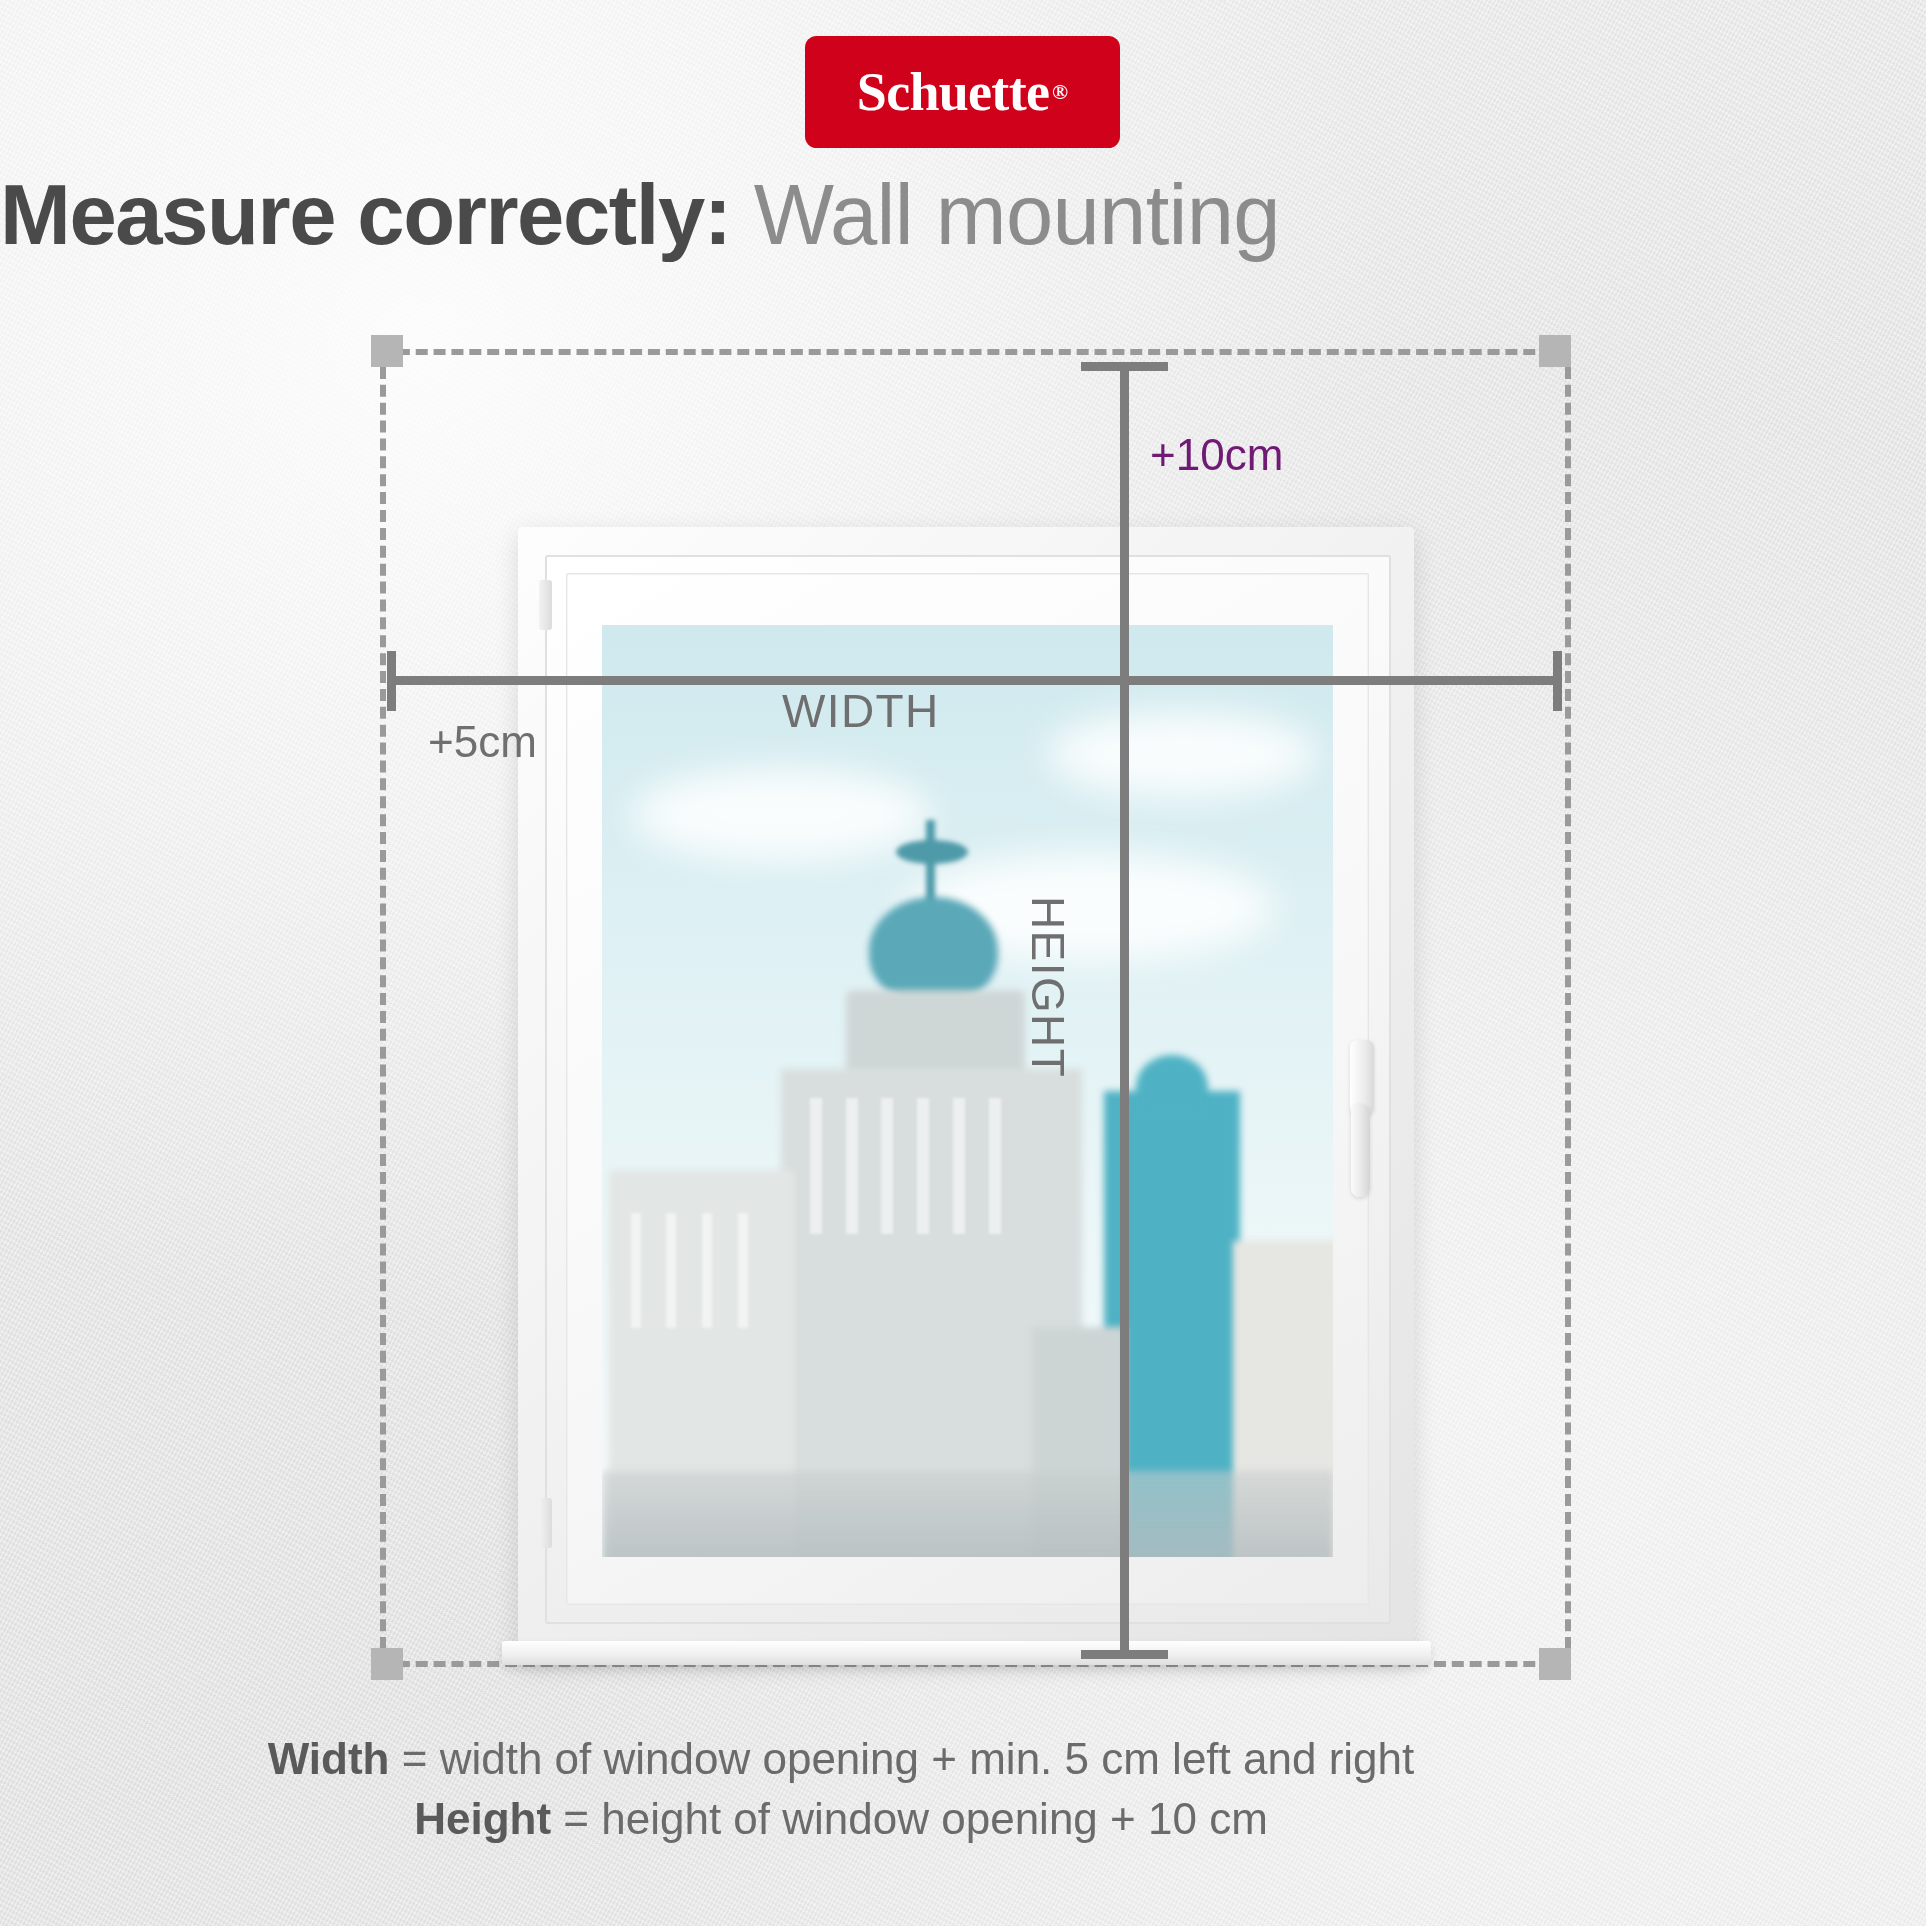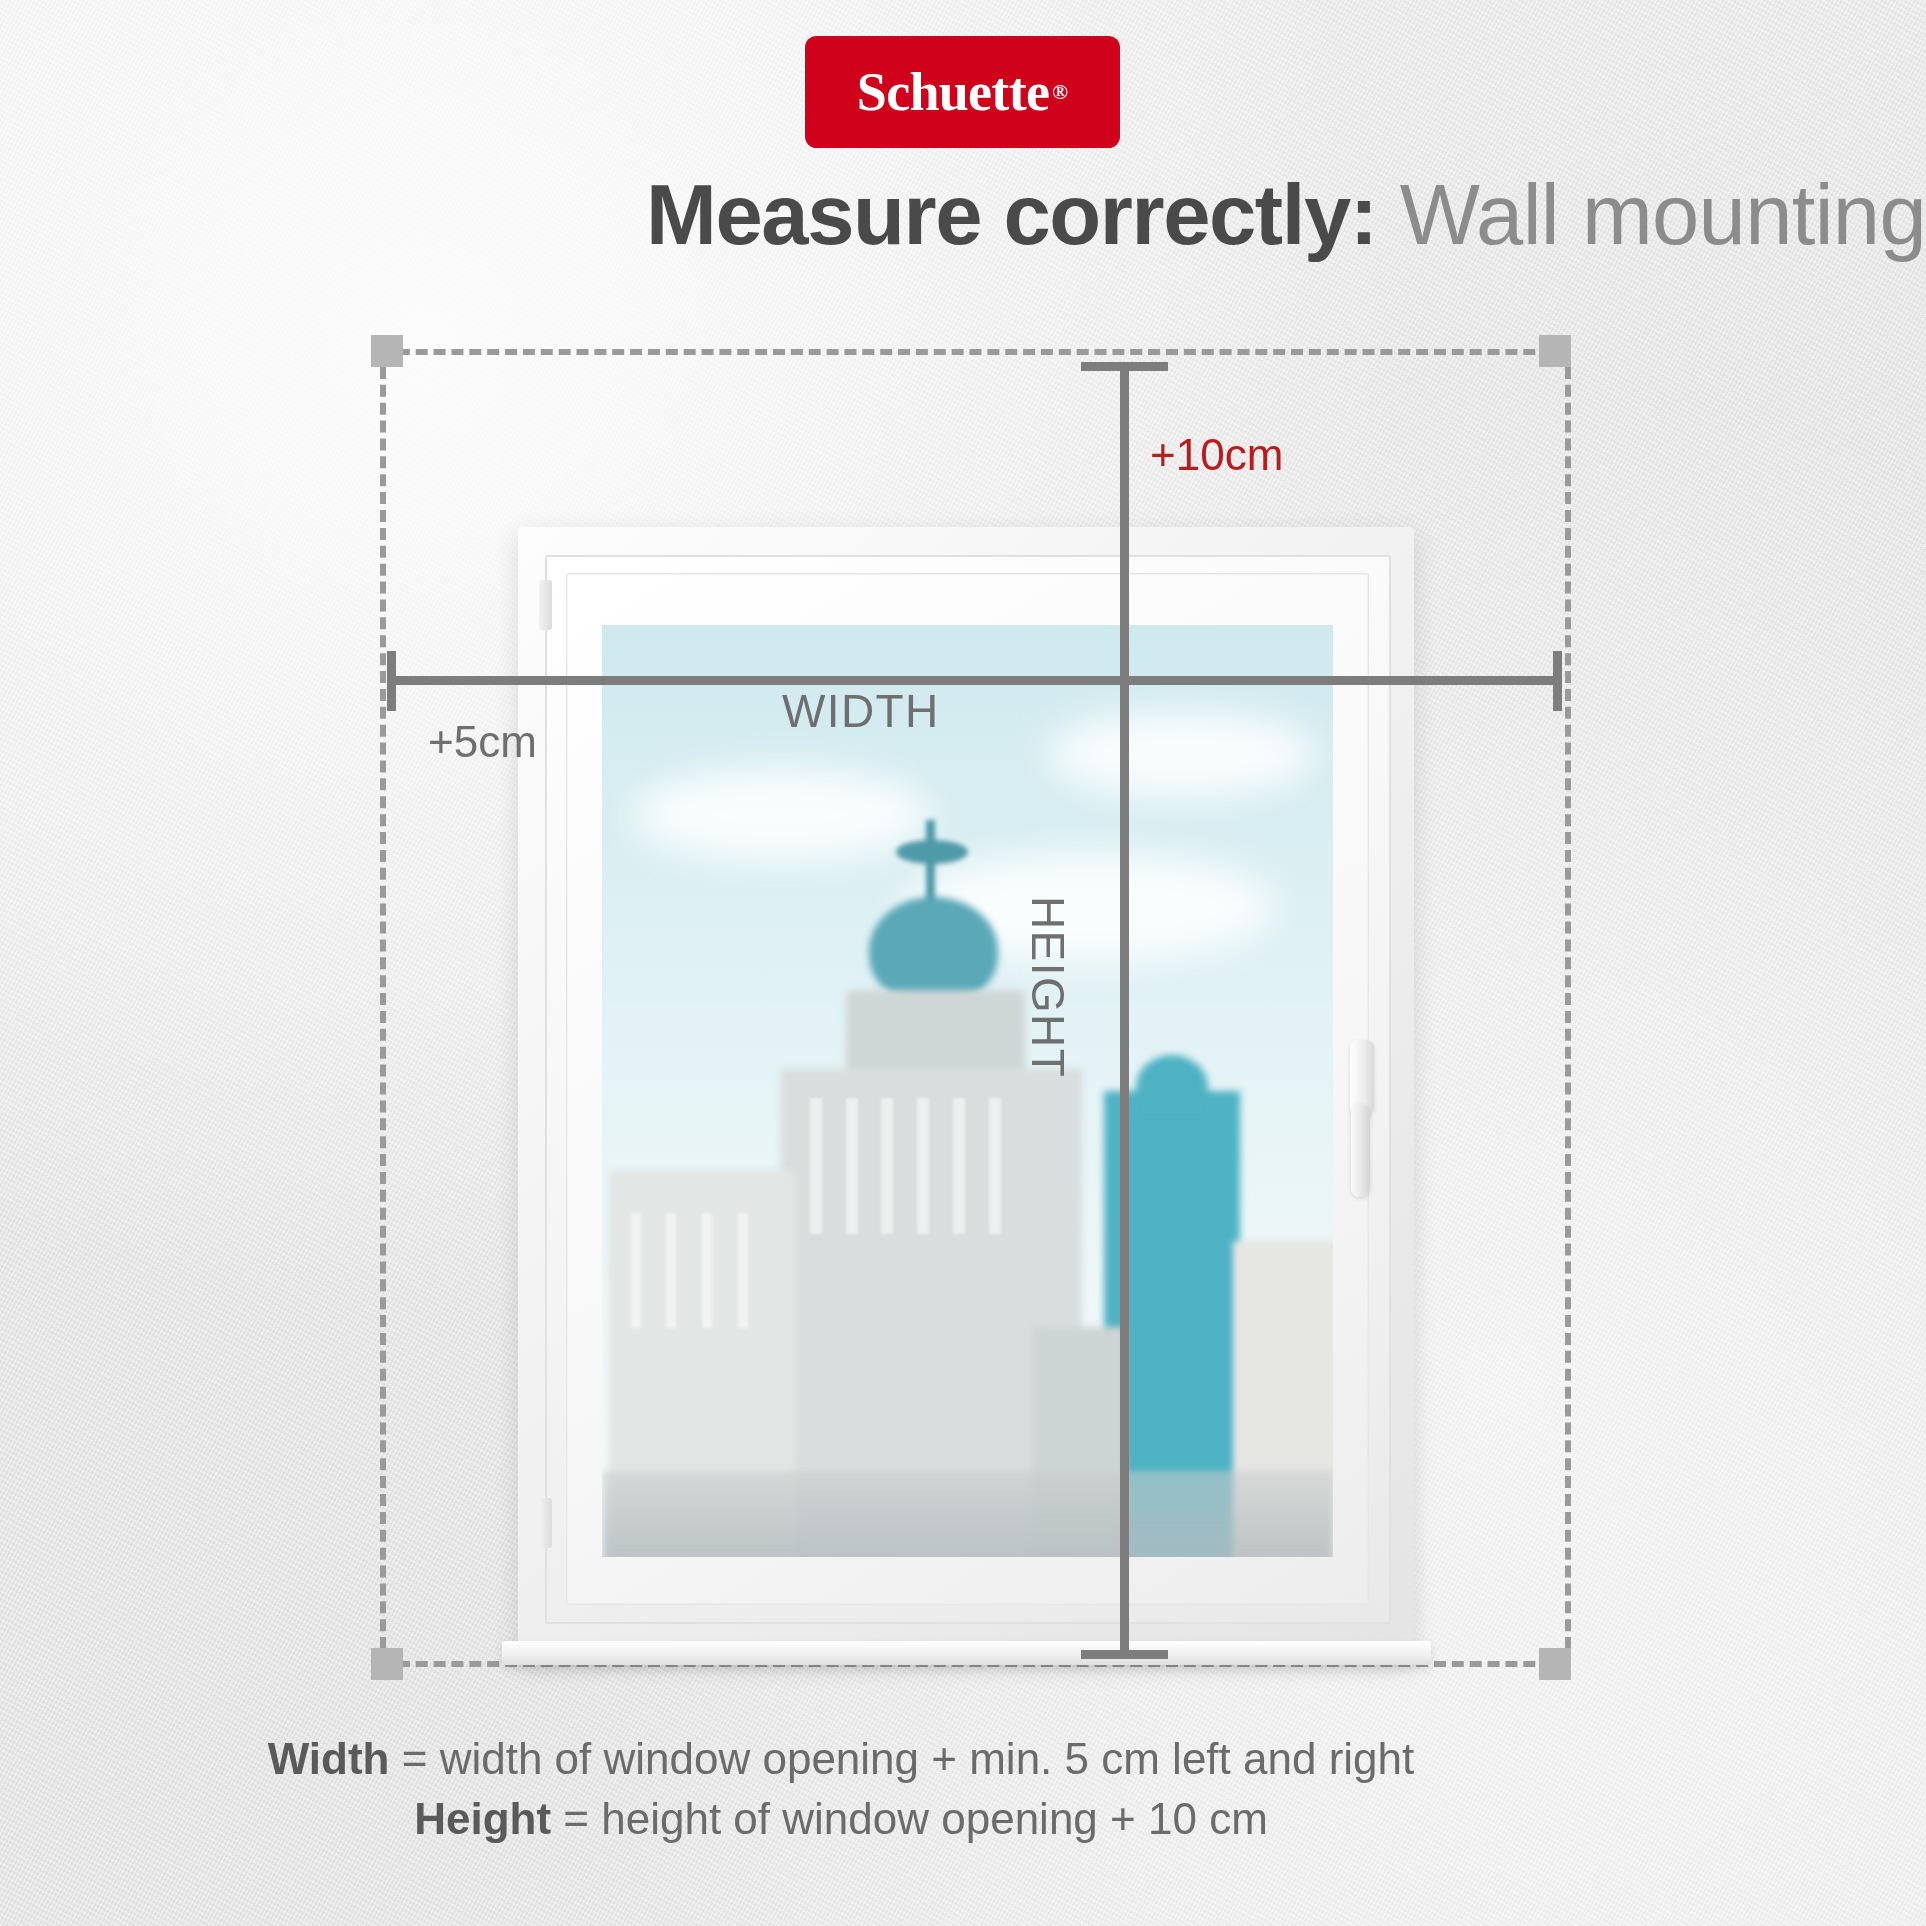--- a/index.html
+++ b/index.html
@@ -56,21 +56,21 @@
     margin-left: 2.9px;
     font-family: "Liberation Serif", serif;
   }
 
   
   #headline {
     position: absolute;
     top: 166px;
     left: 0;
     width: 1926px;
-    text-align: right;
+    text-align: left;
     white-space: nowrap;
   }
   #headline .h-bold {
     font-size: 85px;
     font-weight: bold;
     color: #4a4a4a;
     letter-spacing: -1.4px;
   }
   #headline .h-light {
     font-size: 85px;
@@ -288,21 +288,21 @@
     letter-spacing: 1.4px;
     transform: rotate(90deg);
     transform-origin: left top;
     white-space: nowrap;
   }
   #label-plus10 {
     position: absolute;
     left: 1150px;
     top: 430px;
     font-size: 44px;
-    color: #b91c1c;
+    color: #701a75;
   }
   #label-plus5 {
     position: absolute;
     left: 384px;
     top: 717px;
     font-size: 44px;
     color: #6f6f6f;
     margin-left: 44px;
   }
 

